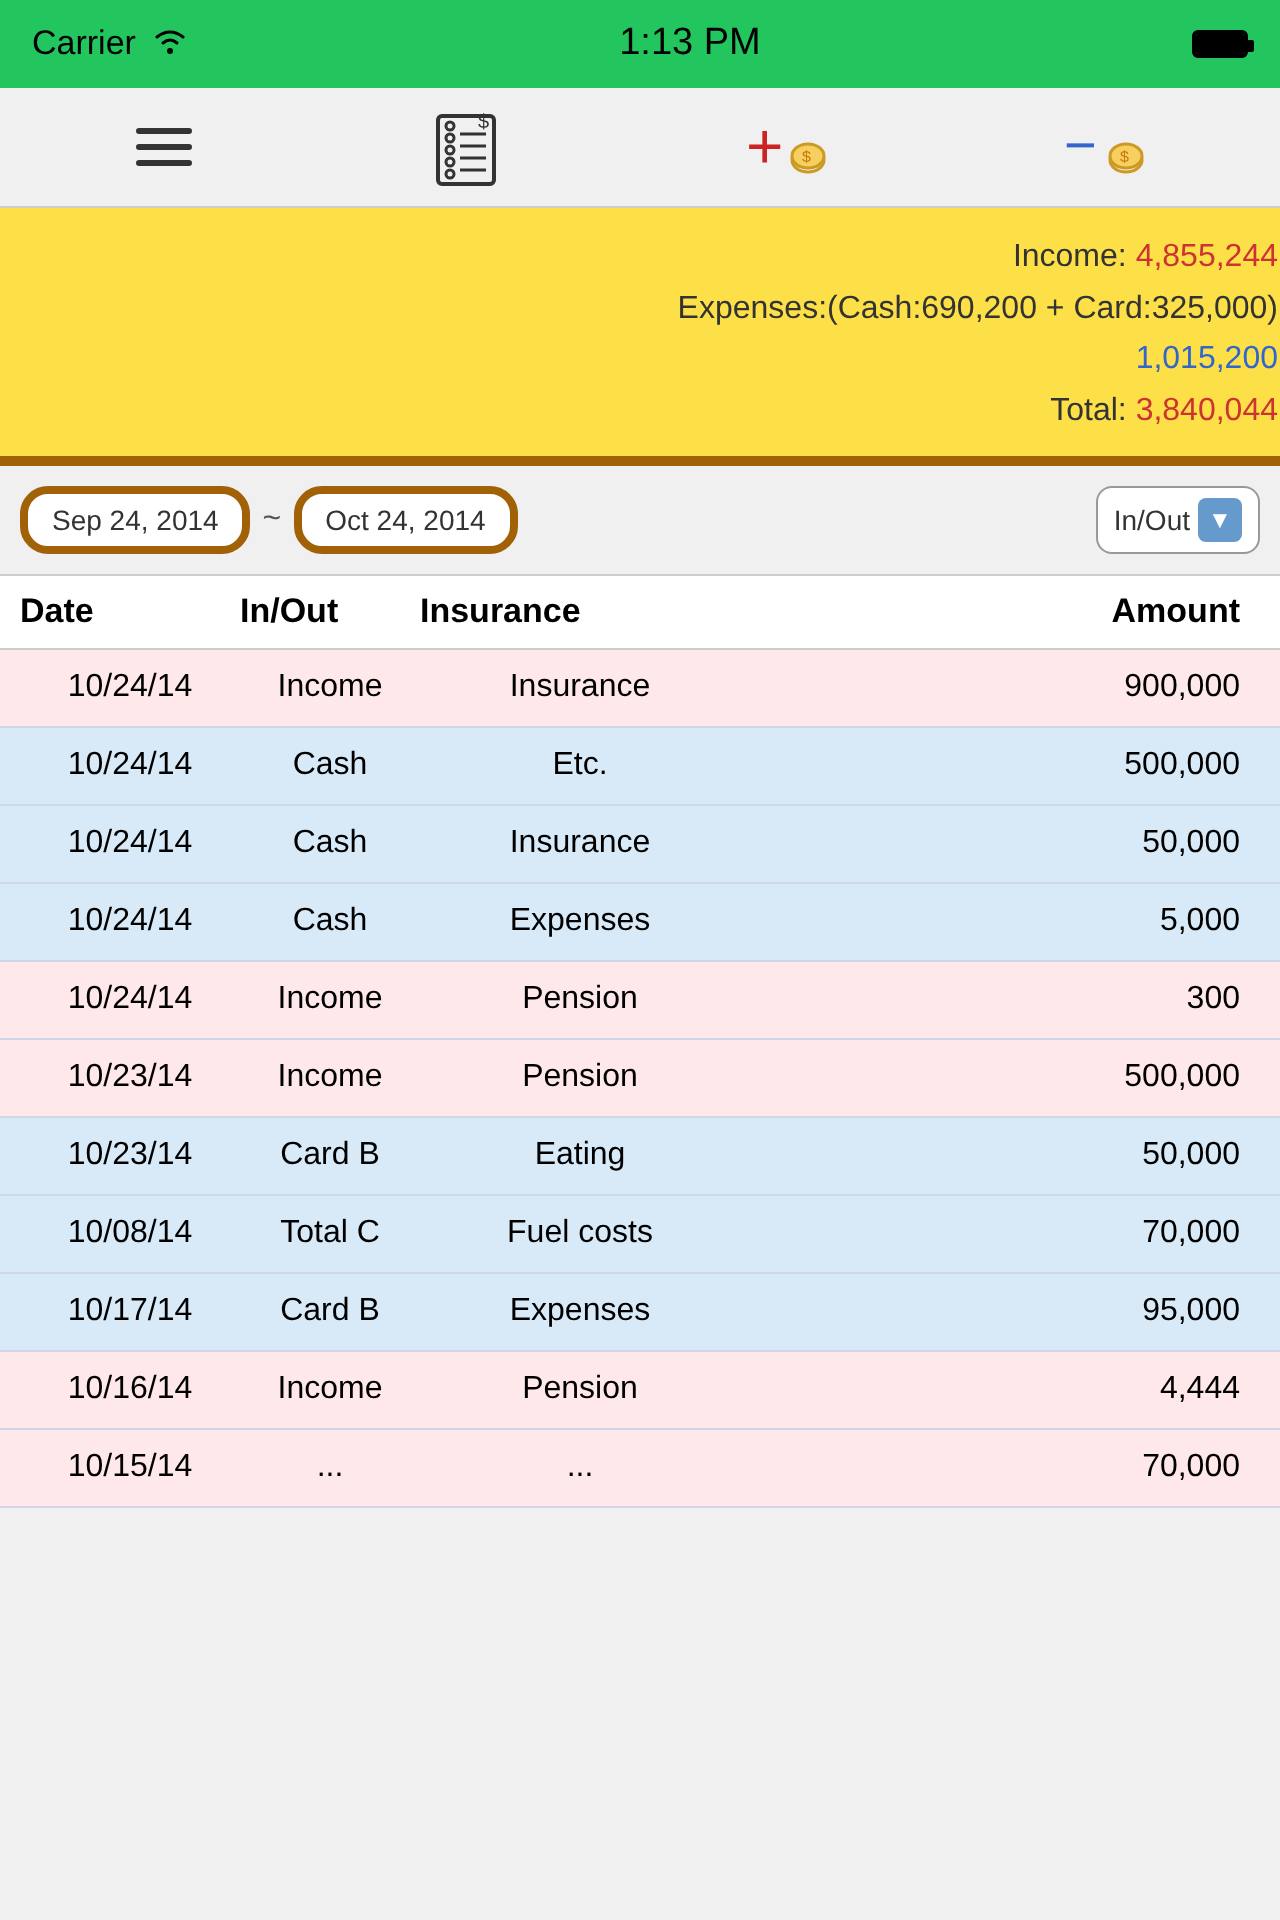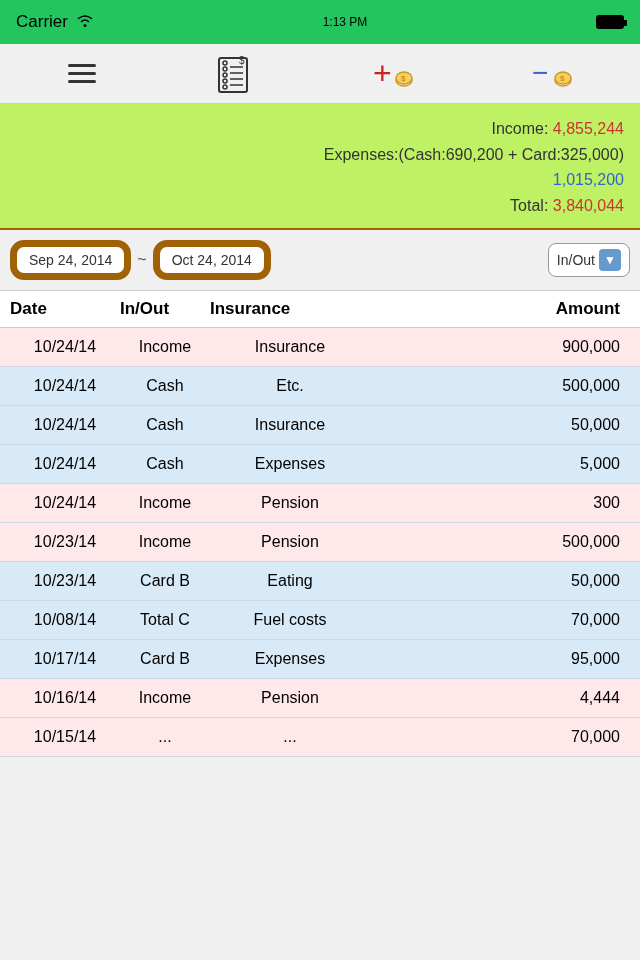--- a/index.html
+++ b/index.html
@@ -17,21 +17,21 @@
       height: 44px;
       background: #22c55e;
       display: flex;
       align-items: center;
       justify-content: space-between;
       padding: 0 16px;
       font-size: 17px;
       font-weight: 500;
     }
     .status-left { display: flex; align-items: center; gap: 8px; }
-    .status-center { font-weight: 500; font-size: 12px; }
+    .status-center { font-weight: 500; font-size: 19px; }
     .status-right { display: flex; align-items: center; gap: 6px; }
     .battery-icon {
       width: 28px; height: 14px; border: 2px solid #000; border-radius: 3px;
       position: relative; display: inline-block;
     }
     .battery-icon::after {
       content: ''; position: absolute; right: -5px; top: 3px;
       width: 3px; height: 6px; background: #000; border-radius: 0 1px 1px 0;
     }
     .battery-fill {
@@ -51,44 +51,44 @@
     }
     .toolbar-btn {
       display: flex; align-items: center; justify-content: center;
       cursor: pointer;
     }
     .hamburger { display: flex; flex-direction: column; gap: 5px; }
     .hamburger span { width: 28px; height: 3px; background: #333; border-radius: 2px; }
 
     
     .summary {
-      background: #bef264;
-      padding: 12px 16px 10px;
+      background: #fde047;
+      padding: 12px 1px 10px;
       text-align: right;
-      border-bottom: 2px solid #a16207;
+      border-bottom: 5px solid #a16207;
     }
     .summary-line {
       font-size: 16px;
       line-height: 1.6;
       color: #333;
     }
     .summary-red { color: #cc3333; }
     .summary-blue { color: #3366cc; }
 
     
     .filter-row {
       background: #f0f0f0;
       padding: 10px 10px;
       display: flex;
       align-items: center;
       gap: 6px;
       border-bottom: 1px solid #ccc;
     }
     .date-pill {
-      border: 7px solid #a16207;
+      border: 4px solid #a16207;
       border-radius: 14px;
       padding: 5px 12px;
       font-size: 14px;
       background: white;
       color: #333;
     }
     .tilde { font-size: 16px; color: #555; }
     .filter-dropdown {
       margin-left: auto;
       border: 1px solid #999;

